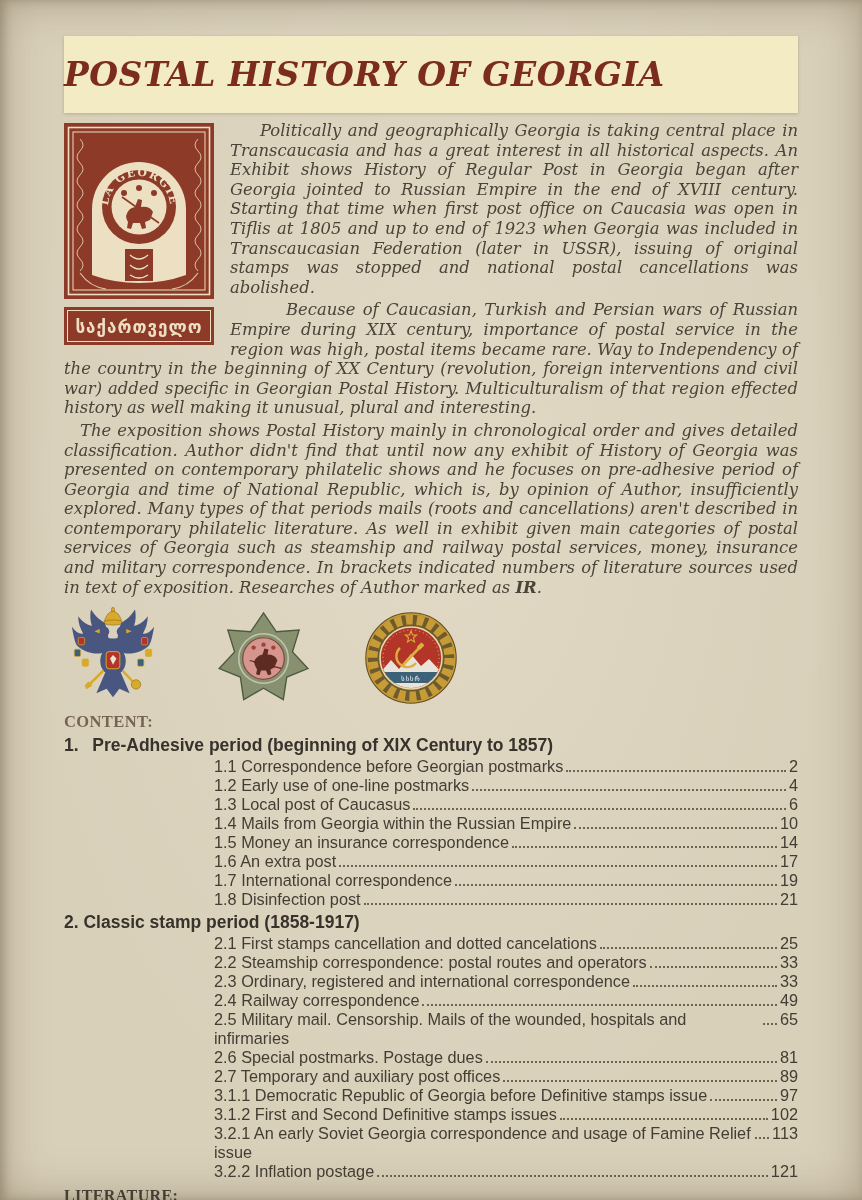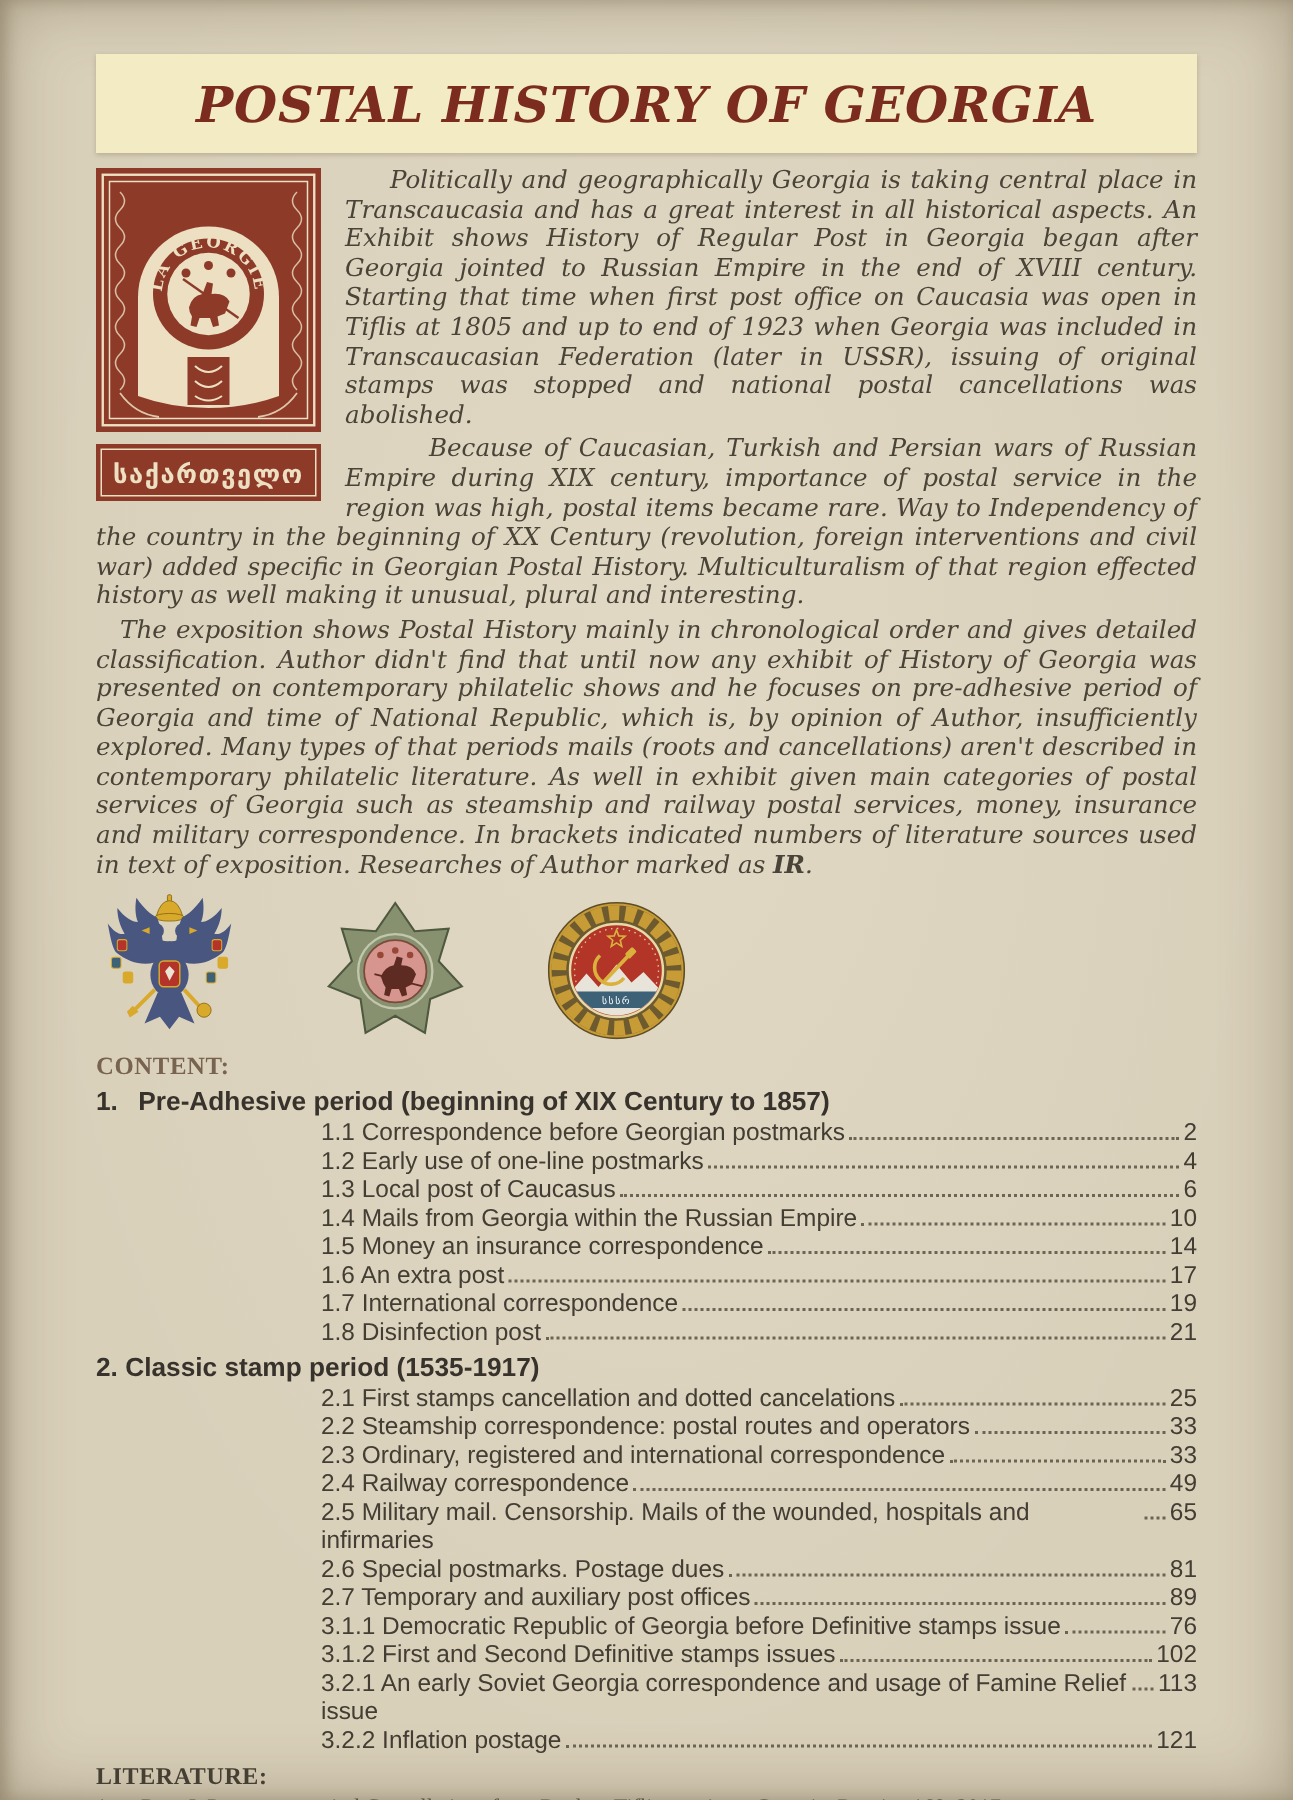--- a/index.html
+++ b/index.html
@@ -17,22 +17,22 @@
       #d9d0ba;
     box-shadow: inset 0 0 46px rgba(92,74,46,.38), inset 4px 0 10px rgba(60,45,25,.25);
   }
   .content{
     position:absolute;left:64px;top:36px;width:734px;
   }
   
   .banner{
     background:#f2ebc3;
     box-shadow:0 1px 3px rgba(90,70,40,.25);
-    height:66px;
-    display:flex;align-items:center;justify-content:center;
+    height:77px;
+    display:flex;align-items:center;
     margin-bottom:8px;
   }
   .banner h1{
     margin:0;
     font-family:"DejaVu Serif", serif;
     font-style:italic;font-weight:bold;
     font-size:33px;letter-spacing:.5px;
     color:#7c2c1f;
   }
   
@@ -260,21 +260,21 @@
           <span>1.7 International correspondence</span>
           <span class="leader"></span>
           <span class="pagenum">19</span>
         </div>
       <div class="toc-row">
           <span>1.8 Disinfection post</span>
           <span class="leader"></span>
           <span class="pagenum">21</span>
         </div>
 
-      <div class="toc-section-title">2. Classic stamp period (1535-1917)</div>
+      <div class="toc-section-title">2. Classic stamp period (1858-1917)</div>
       <div class="toc-row">
           <span>2.1 First stamps cancellation and dotted cancelations</span>
           <span class="leader"></span>
           <span class="pagenum">25</span>
         </div>
       <div class="toc-row">
           <span>2.2 Steamship correspondence: postal routes and operators</span>
           <span class="leader"></span>
           <span class="pagenum">33</span>
         </div>
@@ -300,21 +300,21 @@
         </div>
       <div class="toc-row">
           <span>2.7 Temporary and auxiliary post offices</span>
           <span class="leader"></span>
           <span class="pagenum">89</span>
         </div>
 
       <div class="toc-row">
           <span>3.1.1 Democratic Republic of Georgia before Definitive stamps issue </span>
           <span class="leader"></span>
-          <span class="pagenum">76</span>
+          <span class="pagenum">97</span>
         </div>
       <div class="toc-row">
           <span>3.1.2 First and Second Definitive stamps issues</span>
           <span class="leader"></span>
           <span class="pagenum">102</span>
         </div>
       <div class="toc-row">
           <span>3.2.1 An early Soviet Georgia correspondence and usage of Famine Relief issue</span>
           <span class="leader"></span>
           <span class="pagenum">113</span>

